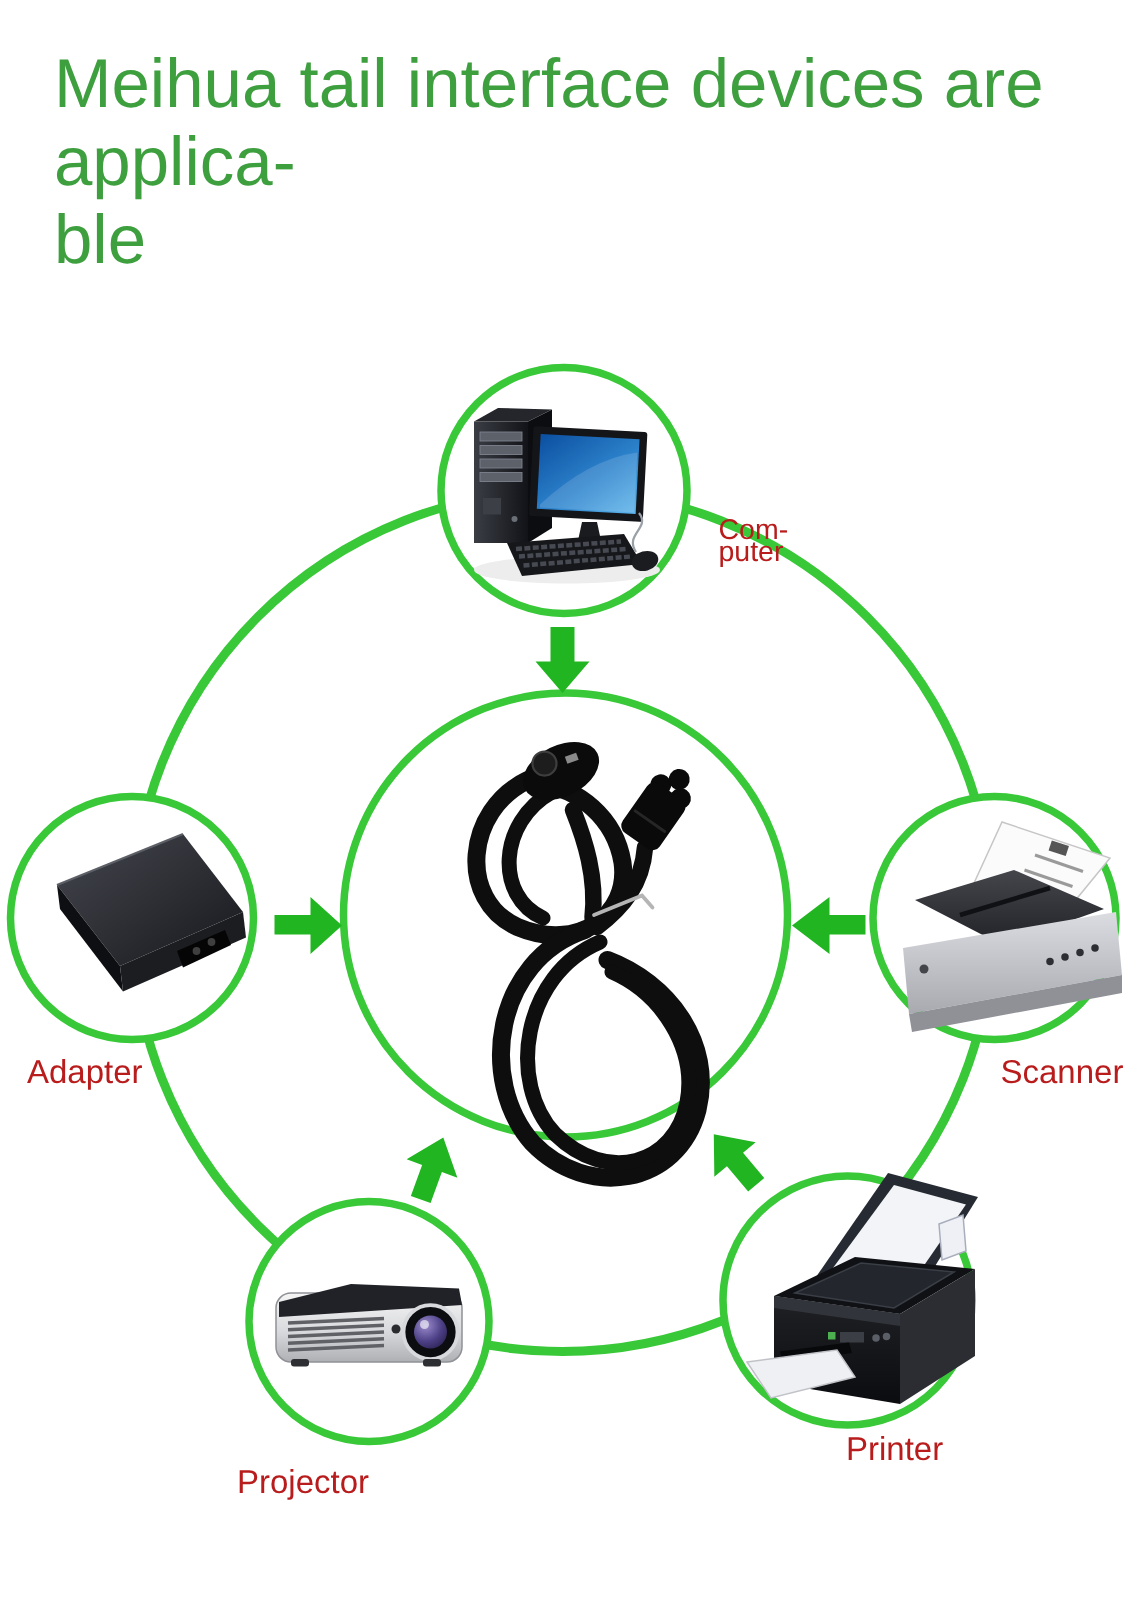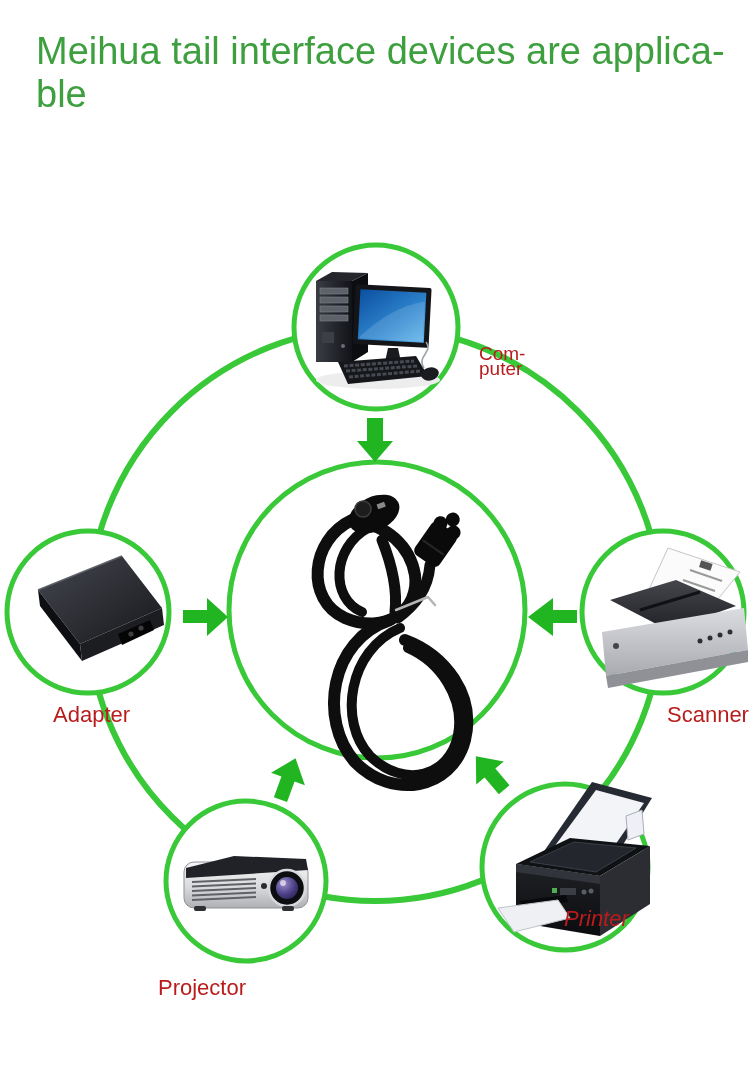--- a/index.html
+++ b/index.html
@@ -1,28 +1,28 @@
 <!DOCTYPE html>
 <html><head>
 <meta charset="utf-8">
 <style>
   html,body{margin:0;padding:0;background:#ffffff;}
   #page{position:relative;width:750px;height:1082px;background:#ffffff;overflow:hidden;
         font-family:"Liberation Sans",sans-serif;}
-  .title{position:absolute;left:36px;top:30px;width:714px;font-size:38px;line-height:1.13;
+  .title{position:absolute;left:36px;top:30px;width:714px;font-size:46px;line-height:1.13;
          color:#3e9f3f;font-weight:400;white-space:pre-line;letter-spacing:0px;}
   .subtitle{position:absolute;left:0;top:164px;width:750px;text-align:center;
             font-size:19px;color:#9b9b9b;letter-spacing:.2px;}
   .diagram-svg{position:absolute;left:0;top:0;width:750px;height:1082px;}
   .node-label{position:absolute;color:#b91c1c;font-size:22px;line-height:26px;white-space:pre-line;}
   .lbl-computer{left:479px;top:347px;font-size:19px;line-height:14.5px;}
-  .lbl-adapter{left:18px;top:702px;margin-left:35px;}
+  .lbl-adapter{left:18px;top:702px;}
   .lbl-scanner{left:643px;top:702px;margin-left:24px;}
   .lbl-projector{left:158px;top:975px;}
-  .lbl-printer{left:564px;top:906px;font-style:italic;}
+  .lbl-printer{left:564px;top:953px;}
 </style>
 </head>
 <body>
 
 <div id="page">
 
   <div class="title">Meihua tail interface devices are applica-
 ble</div>
 
   <svg class="diagram-svg" viewBox="0 0 750 1082" xmlns="http://www.w3.org/2000/svg">

